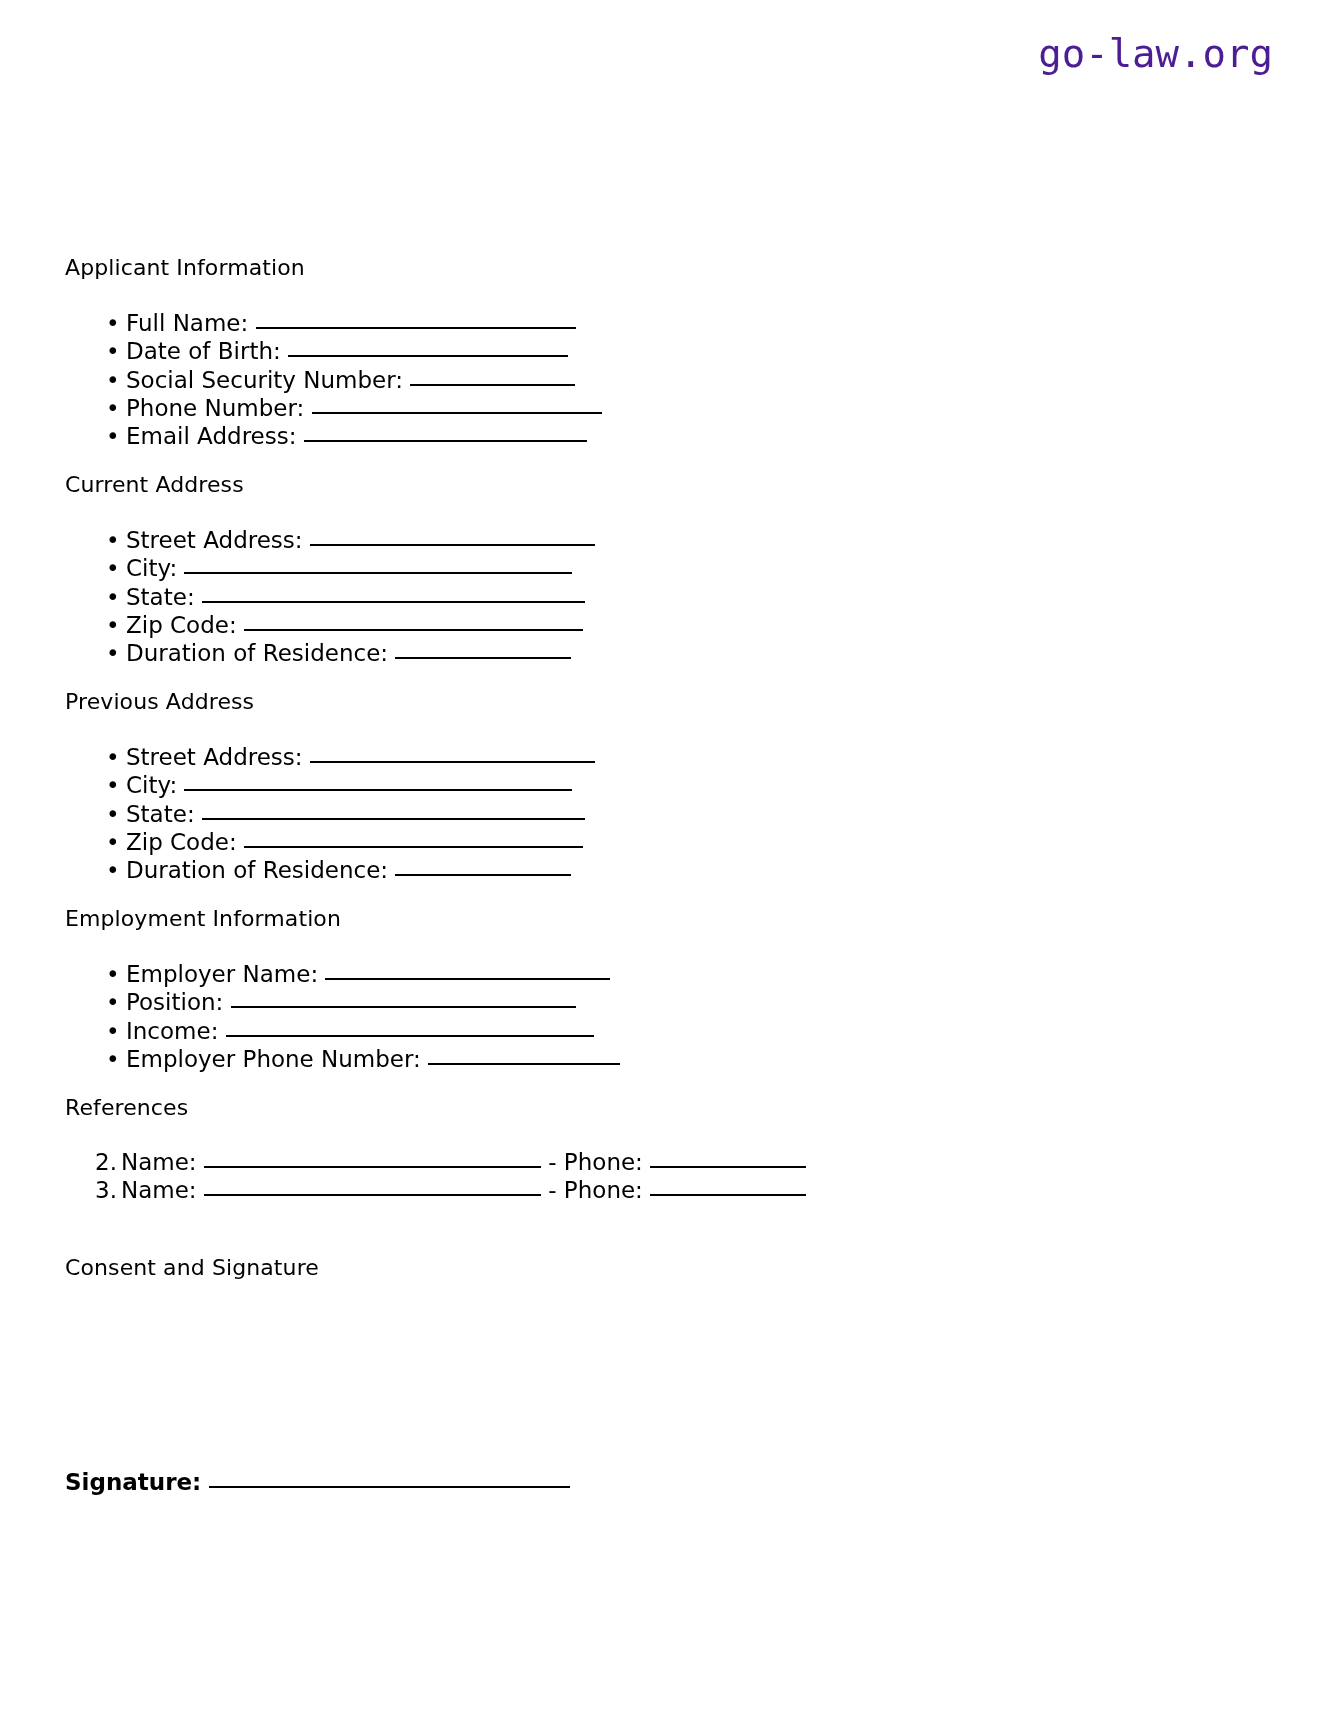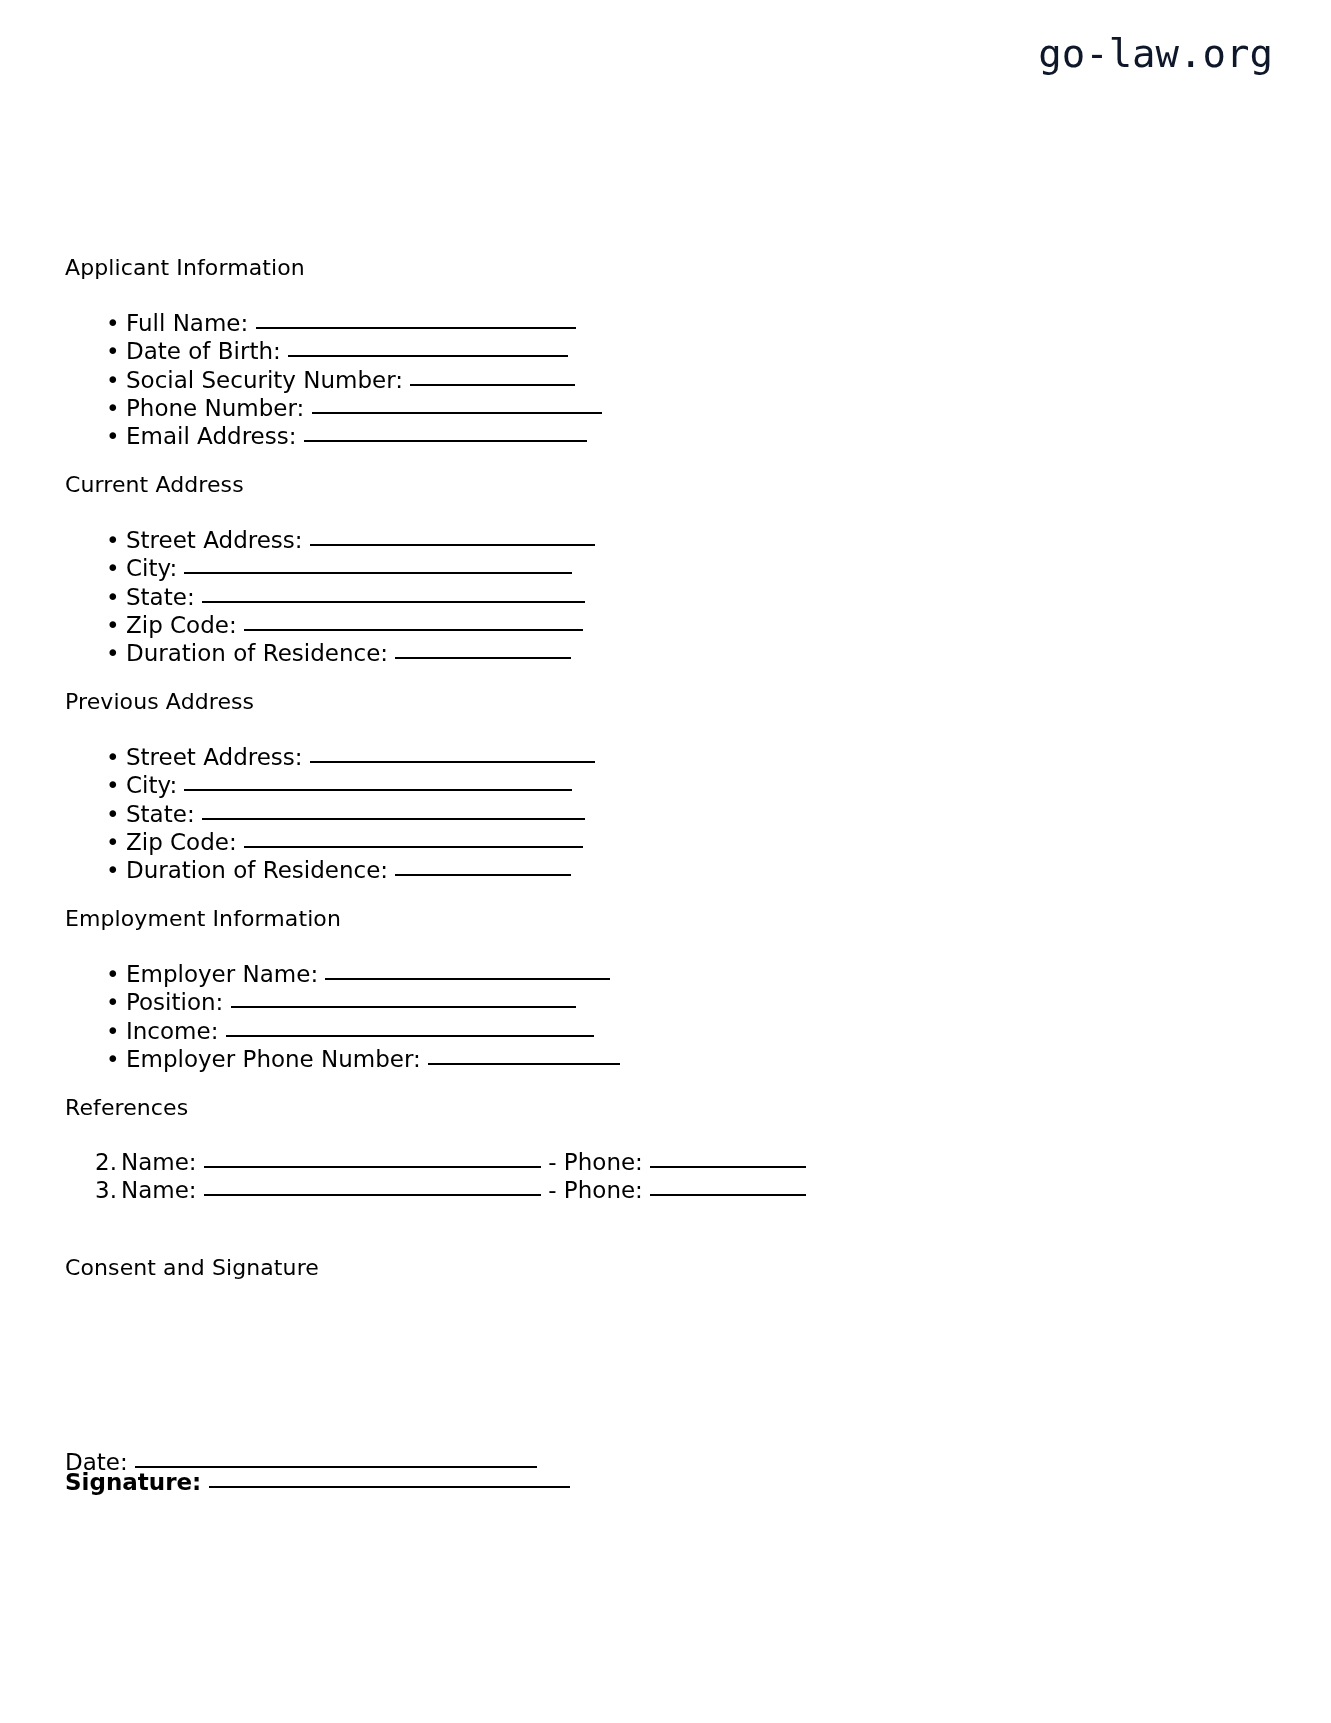--- a/index.html
+++ b/index.html
@@ -23,21 +23,21 @@
     padding: 0 65px;
   }
   
   .brand {
     position: absolute;
     top: 34px;
     right: 58px;
     font-family: "DejaVu Sans Mono", monospace;
     font-size: 39px;
     letter-spacing: 0px;
-    color: #0f172a;
+    color: #4c1d95;
     line-height: 1;
     white-space: nowrap;
   }
   
   .doc-title {
     position: absolute;
     top: 84px;
     left: 65px;
     font-size: 47px;
     font-weight: bold;
@@ -194,18 +194,14 @@
     <li><span class="num">3.</span><span>Name:</span> <span class="ref-name-blank"></span> <span>-</span> <span>Phone:</span> <span class="ref-phone-blank"></span></li>
   </ol>
 
   <h2 class="section-heading" style="top:1255px;">Consent and Signature</h2>
 
   <div class="sign-line" style="top:1468px;font-weight:bold;">
     <span>Signature:</span>
     <span class="blank" style="width:361px"></span>
   </div>
 
-  <div class="sign-line" style="top:1448px;">
-    <span>Date:</span>
-    <span class="blank" style="width:402px"></span>
-  </div>
 
 </div>
 
 </body></html>

